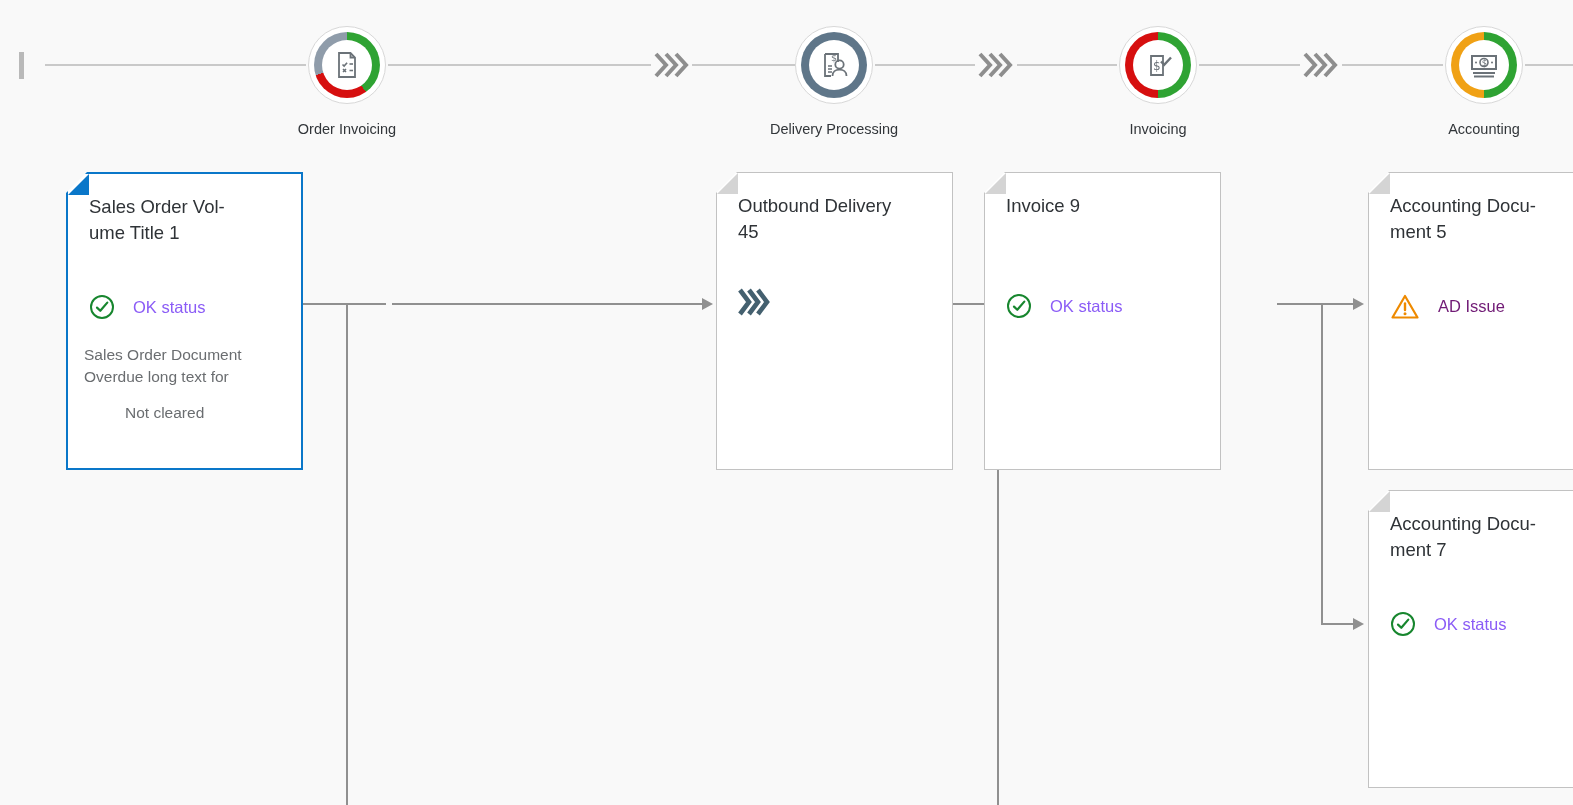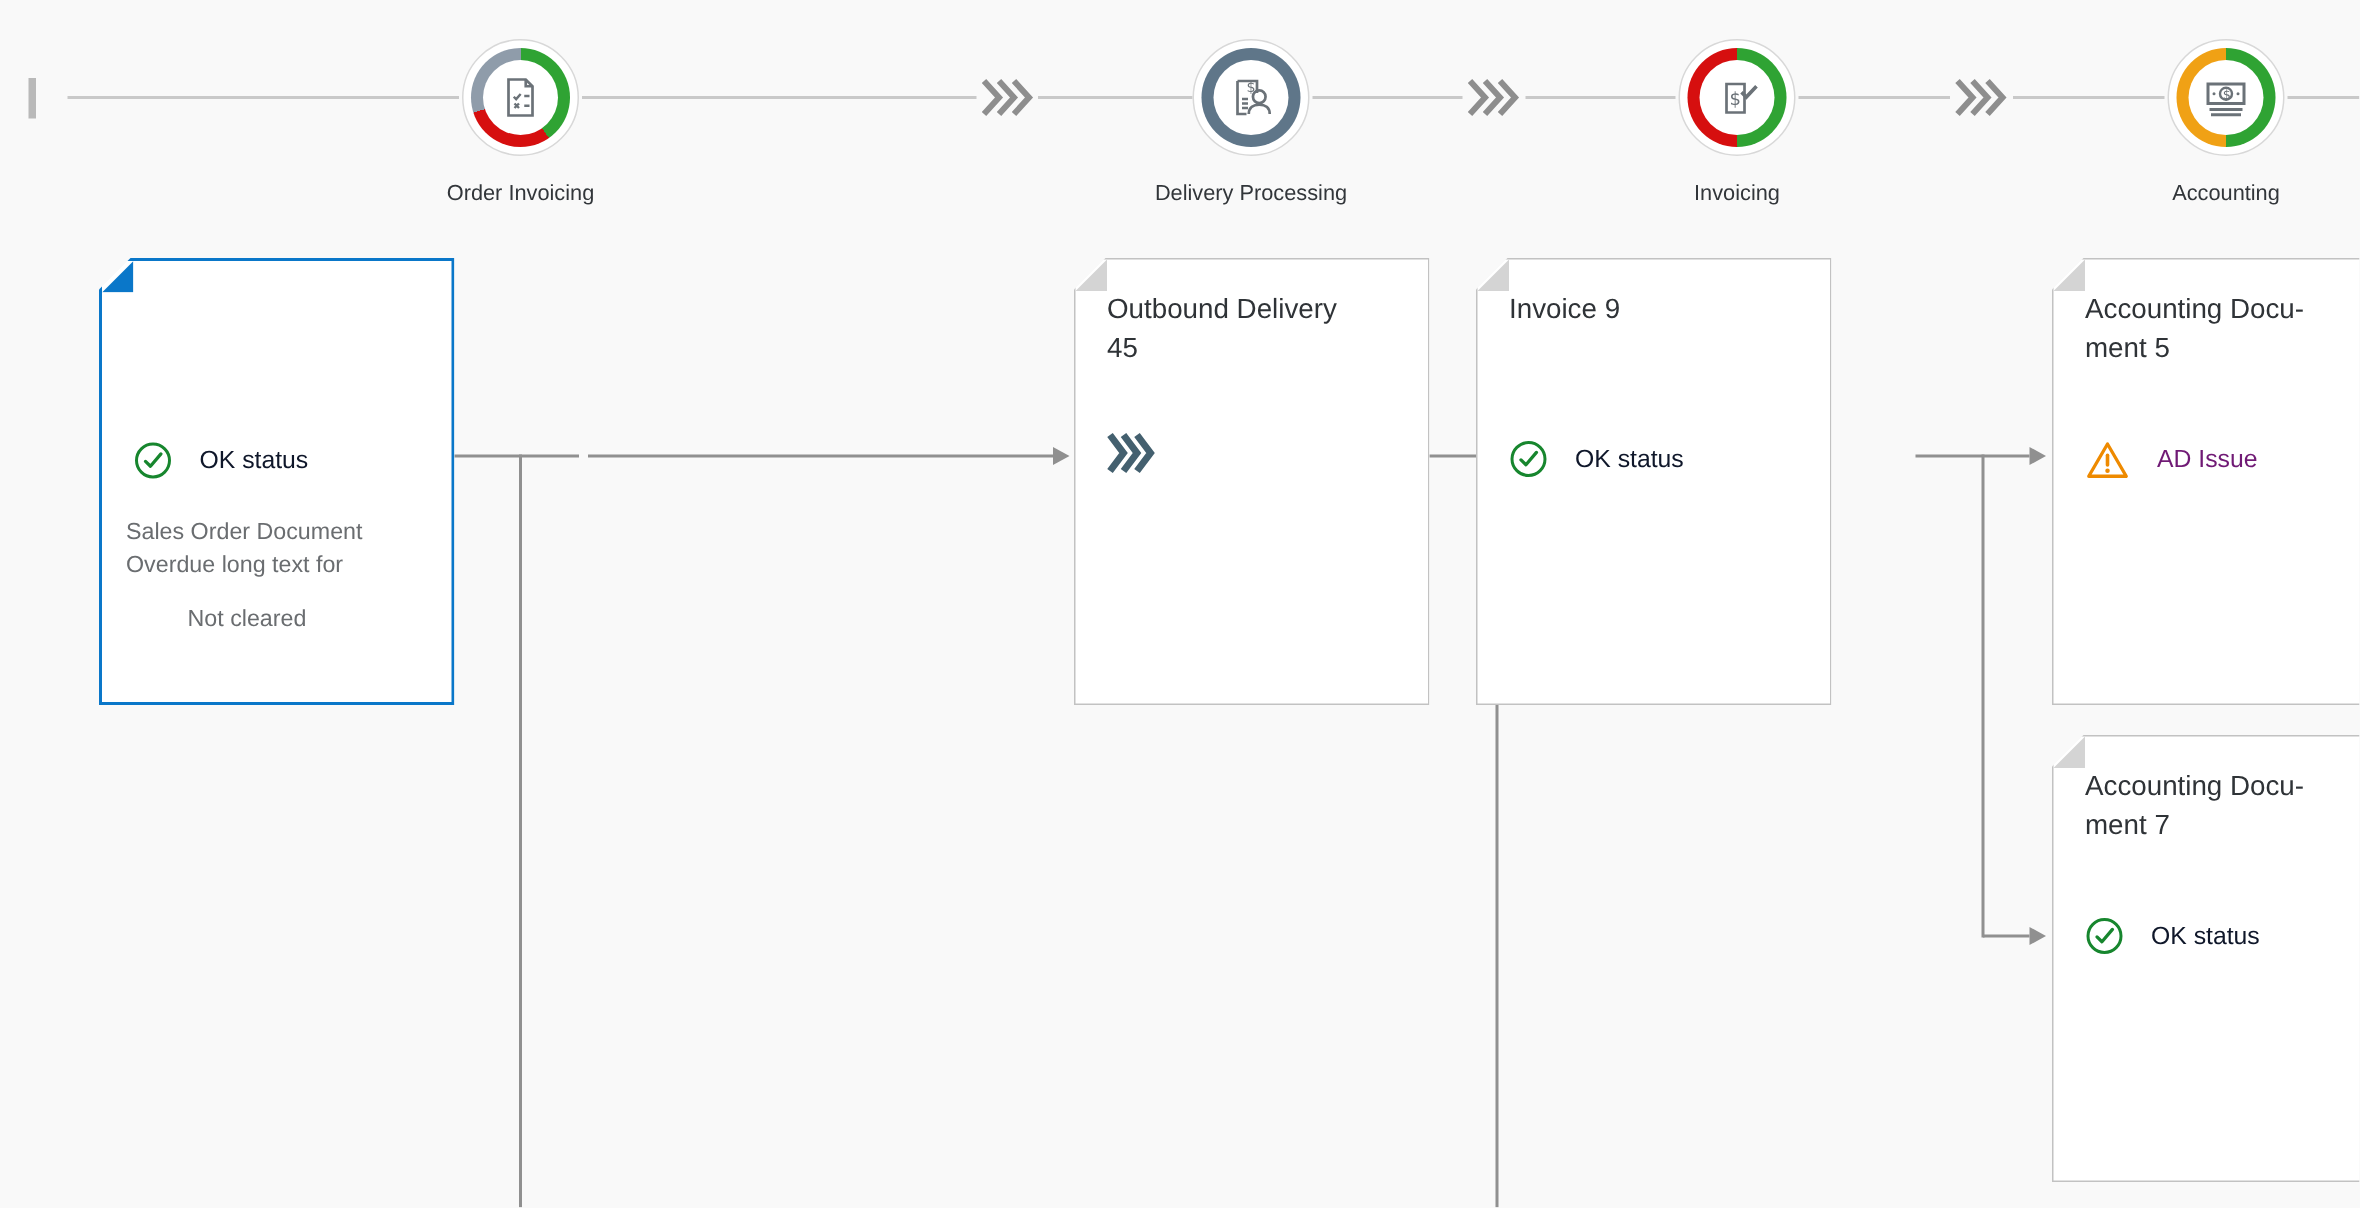--- a/index.html
+++ b/index.html
@@ -28,21 +28,21 @@
   
   .node{position:absolute;width:237px;height:298px;background:#fff;border:1px solid #c2c2c2;
         box-sizing:border-box;clip-path:polygon(21px 0,100% 0,100% 100%,0 100%,0 21px);}
   .node.selected{border:2px solid #0a77c9;}
   .fold{position:absolute;left:0;top:0;width:21px;height:21px;background:#d4d4d4;
         clip-path:polygon(0 100%,100% 0,100% 100%);}
   .node.selected .fold{background:#0a77c9;}
   .node-title{position:absolute;left:21px;top:20px;right:14px;font-size:18.5px;line-height:26px;color:#2f3337;}
   .status-row{position:absolute;left:21px;top:120px;display:flex;align-items:center;gap:18px;}
   .status-row .status-label{font-size:16.5px;}
-  .status-row.ok .status-label{color:#0f172a;}
+  .status-row.ok .status-label{color:#8b5cf6;}
   .status-row.warn .status-label{color:#701a75;}
   .node-body{position:absolute;left:16px;top:170px;right:28px;font-size:15.5px;line-height:22px;color:#6a6d70;}
   .node-footer{position:absolute;left:21px;top:230px;font-size:15.5px;color:#6a6d70;margin-left:36px;}
   .node-chevrons{position:absolute;left:20px;top:114px;}
 </style>
 </head>
 <body>
 
 <div id="canvas">
 
@@ -168,20 +168,24 @@
 
   <div class="vline" style="left:346px;top:303px;height:502px;"></div>
   <div class="vline" style="left:997px;top:303px;height:502px;"></div>
   <div class="vline" style="left:1321px;top:303px;height:322px;"></div>
 
   <div class="hline" style="left:1322px;top:623px;width:31px;"></div>
   <div class="arr" style="left:1353px;top:618px;"></div>
 
   <div class="node selected" style="left:66px;top:172px;">
     <div class="fold"></div>
+    <div class="node-title">
+      <div>Sales Order Vol-</div>
+      <div>ume Title 1</div>
+    </div>
     <div class="status-row ok">
       <svg width="26" height="26" viewBox="0 0 26 26">
         <circle cx="13" cy="13" r="11" fill="none" stroke="#17862e" stroke-width="2"></circle>
         <path d="M8 13.6 l3.3 3.2 L18.3 8.6" fill="none" stroke="#17862e" stroke-width="2.2" stroke-linecap="round" stroke-linejoin="round"></path>
       </svg>
       <span class="status-label">OK status</span>
     </div>
     <div class="node-body">Sales Order Document Overdue long text for</div>
     <div class="node-footer">Not cleared</div>
   </div>

